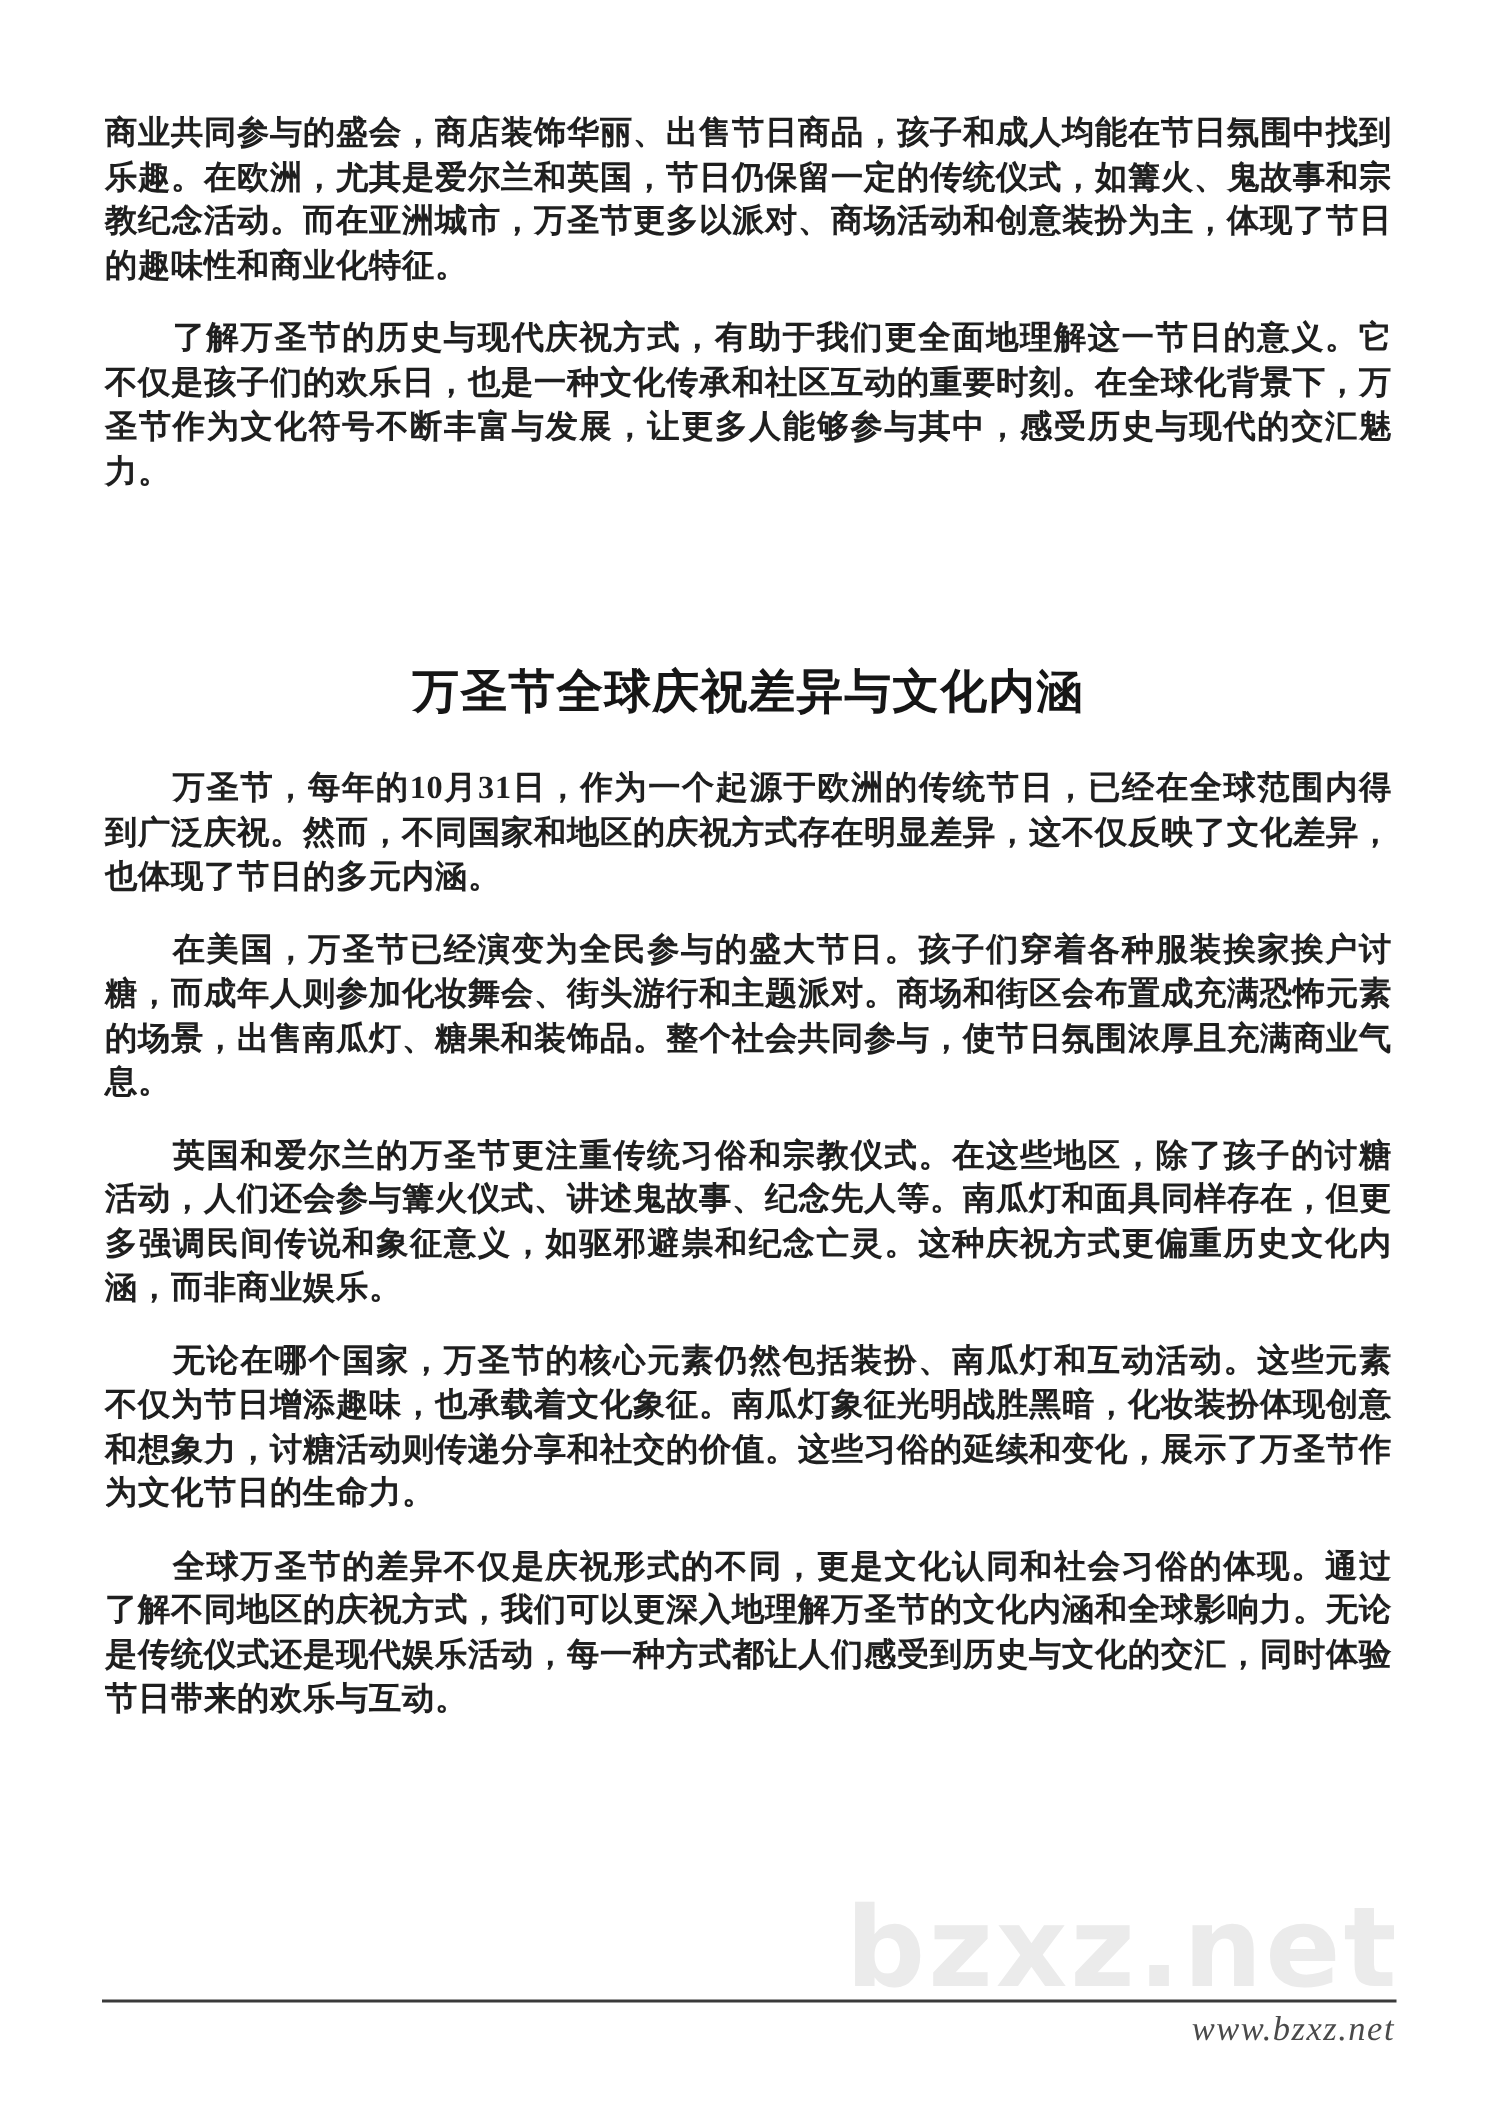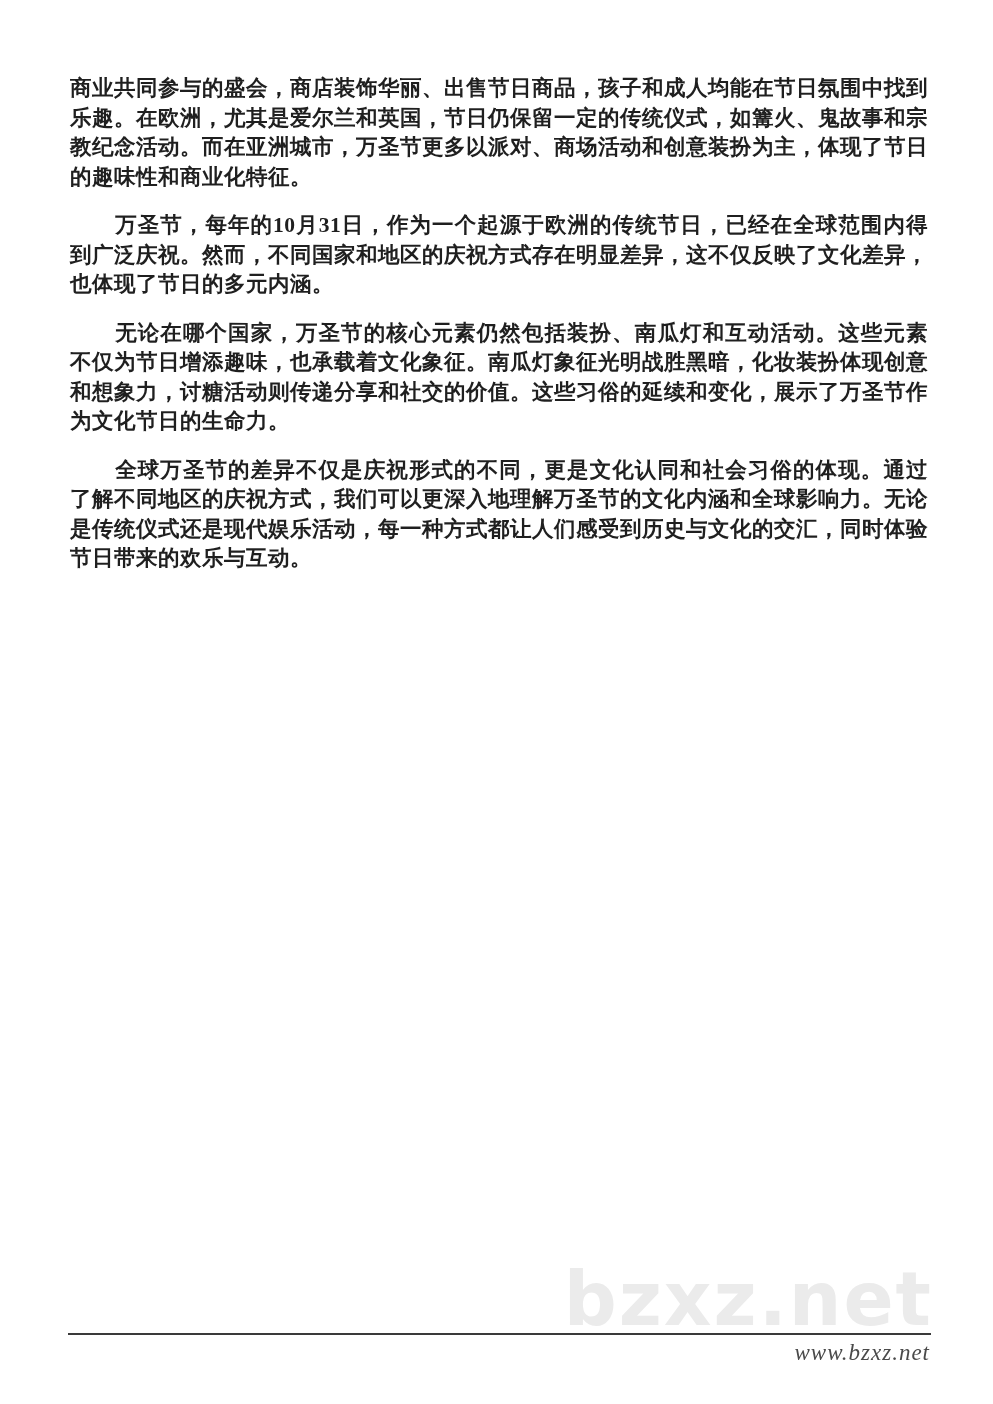--- a/index.html
+++ b/index.html
@@ -84,25 +84,29 @@
 
 <div class="page">
 
   <div class="watermark">bzxz.net</div>
 
   <div class="content">
 
     <p class="body-para">商业共同参与的盛会，商店装饰华丽、出售节日商品，孩子和成人均能在节日氛围中找到乐趣。在欧洲，尤其是爱尔兰和英国，节日仍保留一定的传统仪式，如篝火、鬼故事和宗教纪念活动。而在亚洲城市，万圣节更多以派对、商场活动和创意装扮为主，体现了节日的趣味性和商业化特征。</p>
 
 
+    <p class="body-para indent">了解万圣节的历史与现代庆祝方式，有助于我们更全面地理解这一节日的意义。它不仅是孩子们的欢乐日，也是一种文化传承和社区互动的重要时刻。在全球化背景下，万圣节作为文化符号不断丰富与发展，让更多人能够参与其中，感受历史与现代的交汇魅力。</p>
 
+    <h1 class="doc-title">万圣节全球庆祝差异与文化内涵</h1>
 
     <p class="body-para indent">万圣节，每年的10月31日，作为一个起源于欧洲的传统节日，已经在全球范围内得到广泛庆祝。然而，不同国家和地区的庆祝方式存在明显差异，这不仅反映了文化差异，也体现了节日的多元内涵。</p>
 
+    <p class="body-para indent">在美国，万圣节已经演变为全民参与的盛大节日。孩子们穿着各种服装挨家挨户讨糖，而成年人则参加化妆舞会、街头游行和主题派对。商场和街区会布置成充满恐怖元素的场景，出售南瓜灯、糖果和装饰品。整个社会共同参与，使节日氛围浓厚且充满商业气息。</p>
 
+    <p class="body-para indent">英国和爱尔兰的万圣节更注重传统习俗和宗教仪式。在这些地区，除了孩子的讨糖活动，人们还会参与篝火仪式、讲述鬼故事、纪念先人等。南瓜灯和面具同样存在，但更多强调民间传说和象征意义，如驱邪避祟和纪念亡灵。这种庆祝方式更偏重历史文化内涵，而非商业娱乐。</p>
 
 
     <p class="body-para indent">无论在哪个国家，万圣节的核心元素仍然包括装扮、南瓜灯和互动活动。这些元素不仅为节日增添趣味，也承载着文化象征。南瓜灯象征光明战胜黑暗，化妆装扮体现创意和想象力，讨糖活动则传递分享和社交的价值。这些习俗的延续和变化，展示了万圣节作为文化节日的生命力。</p>
 
     <p class="body-para indent">全球万圣节的差异不仅是庆祝形式的不同，更是文化认同和社会习俗的体现。通过了解不同地区的庆祝方式，我们可以更深入地理解万圣节的文化内涵和全球影响力。无论是传统仪式还是现代娱乐活动，每一种方式都让人们感受到历史与文化的交汇，同时体验节日带来的欢乐与互动。</p>
 
   </div>
 
   <div class="footer-rule"></div>
 

